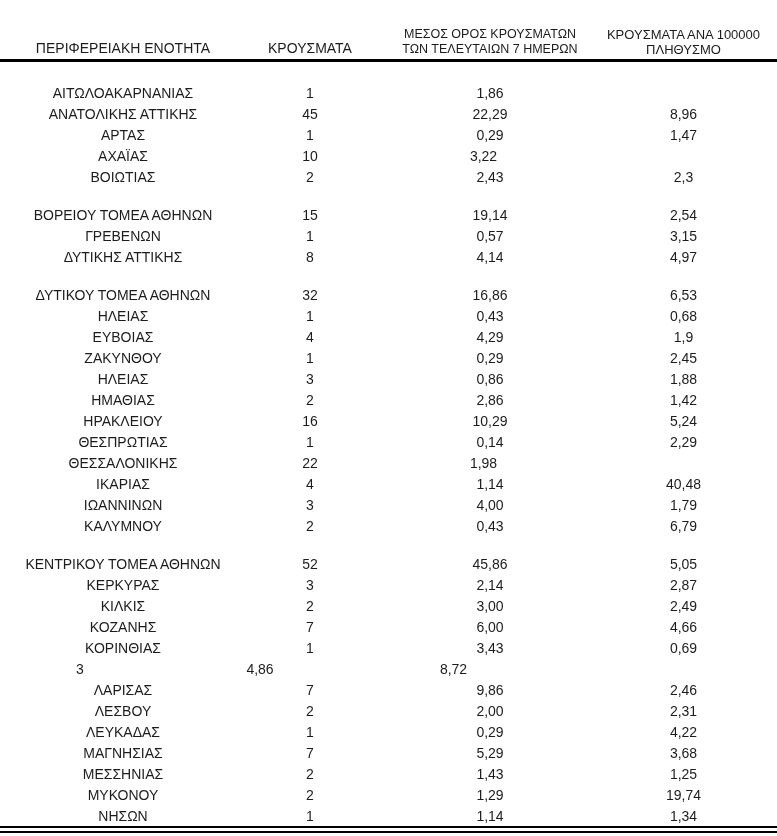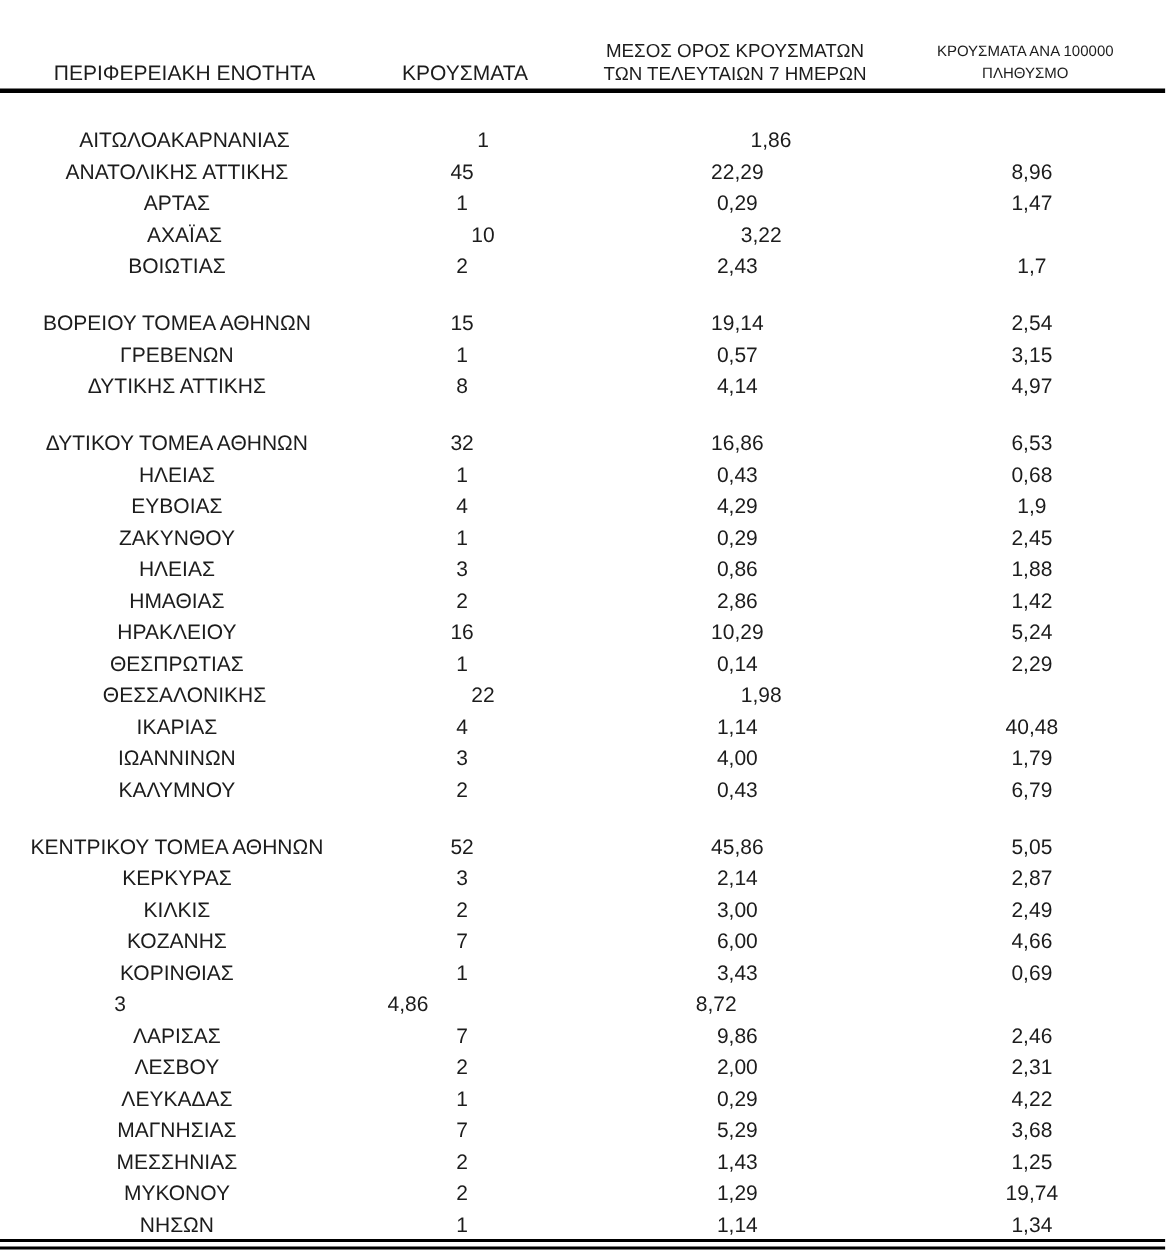--- a/index.html
+++ b/index.html
@@ -31,32 +31,31 @@
   .thead {
     display: flex;
     align-items: flex-end;
     height: 57px;
     padding-bottom: 2px;
     border-bottom: 3px solid #000000;
   }
   .thead .hcell { line-height: 15px; }
   .thead .c1, .thead .c2 { font-size: 14px; padding-bottom: 1px; }
   .thead .c3 { font-size: 12.5px; }
-  .thead .c4 { font-size: 10px; }
+  .thead .c4 { font-size: 13px; }
 
   .tbody {
     padding-top: 20px;
     border-bottom: 7px double #000000;
   }
   .trow {
     display: flex;
     align-items: center;
     height: 21px;
     font-size: 14px;
-    gap: 12px;
   }
   .group-gap { height: 17px; }
 </style>
 </head>
 <body>
 
 <div class="page">
   <div class="table">
 
     <div class="thead">
@@ -96,21 +95,21 @@
         </div>
         <div class="trow">
           <div class="col c1">ΑΧΑΪΑΣ</div>
           <div class="col c2">10</div>
           <div class="col c4">3,22</div>
         </div>
         <div class="trow">
           <div class="col c1">ΒΟΙΩΤΙΑΣ</div>
           <div class="col c2">2</div>
           <div class="col c3">2,43</div>
-          <div class="col c4">1,7</div>
+          <div class="col c4">2,3</div>
         </div>
         <div class="group-gap"></div>
         <div class="trow">
           <div class="col c1">ΒΟΡΕΙΟΥ ΤΟΜΕΑ ΑΘΗΝΩΝ</div>
           <div class="col c2">15</div>
           <div class="col c3">19,14</div>
           <div class="col c4">2,54</div>
         </div>
         <div class="trow">
           <div class="col c1">ΓΡΕΒΕΝΩΝ</div>

